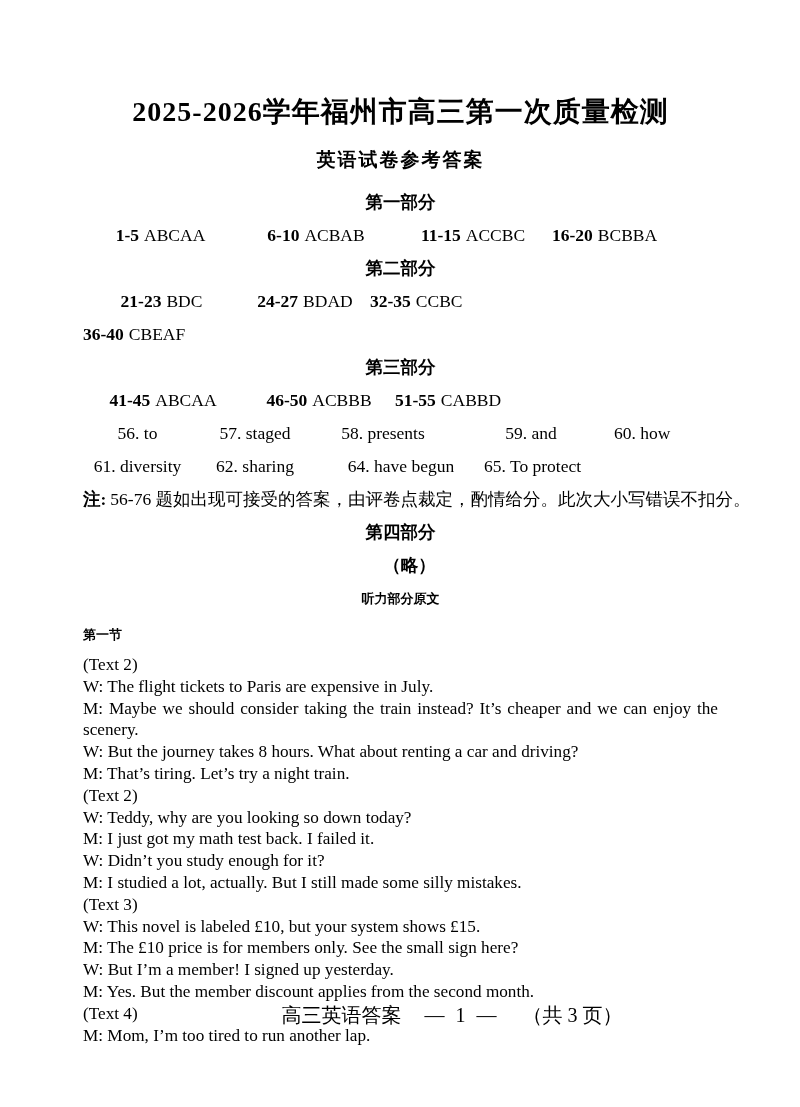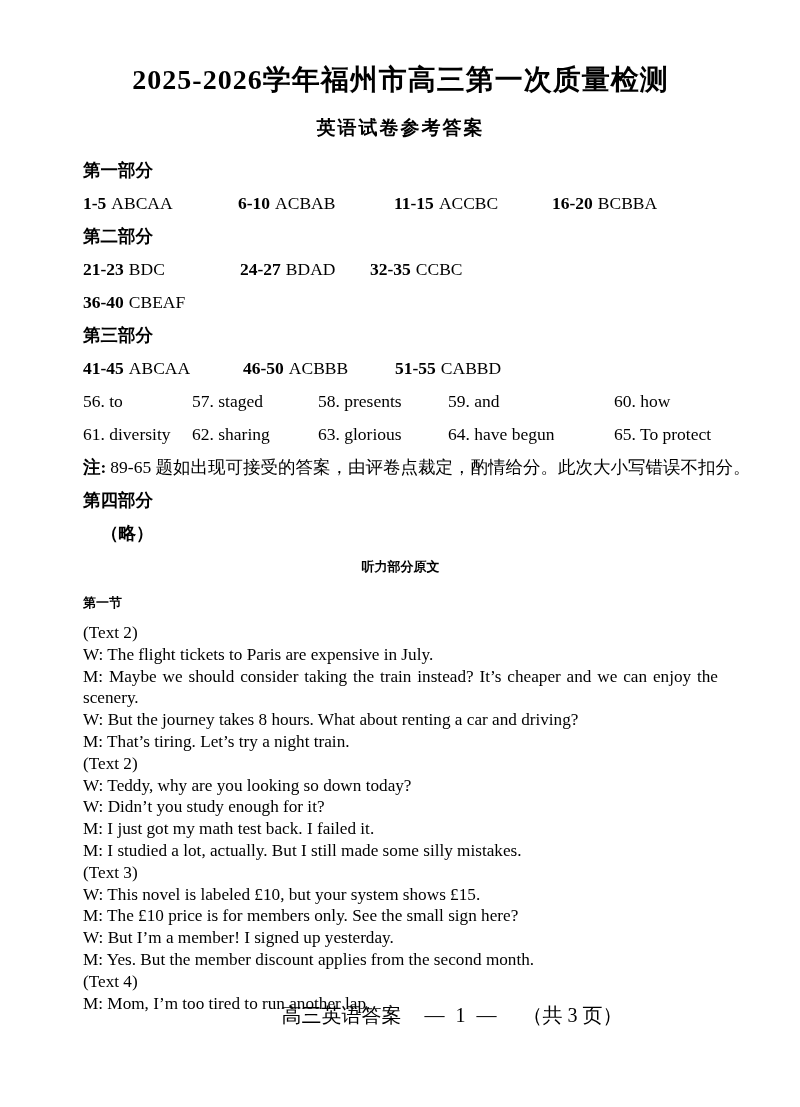--- a/index.html
+++ b/index.html
@@ -1,28 +1,28 @@
 <!DOCTYPE html>
 <html><head>
 <meta charset="utf-8">
 <style>
   html,body{margin:0;padding:0;background:#ffffff;}
   body{width:800px;height:1107px;position:relative;color:#000;
        font-family:"Liberation Serif", serif;-webkit-font-smoothing:antialiased;}
-  .content{padding:60px 82px 0 83px;}
+  .content{padding:92px 82px 0 83px;}
 
   
   .title{font-size:28px;font-weight:bold;text-align:center;margin:0 0 8px 0;
          letter-spacing:1px;line-height:40px;}
   .subtitle{font-size:19px;font-weight:900;text-align:center;margin:0 0 6px 0;
             font-family:"Liberation Sans", sans-serif;letter-spacing:2px;line-height:40px;}
 
   
   .answers{font-size:17.5px;}
-  .aline{line-height:33px;height:33px;white-space:nowrap;}
+  .aline{line-height:33px;height:33px;white-space:nowrap;text-align:center;}
   .sec-head{font-weight:bold;font-size:17.5px;}
   .ans-row{display:flex;}
   .cell{display:inline-block;}
   .rng{font-weight:bold;margin-right:5px;}
   .note .rng{margin-right:4px;}
   .omit{padding-left:18px;font-weight:bold;}
 
   .listen-title{font-size:13px;font-weight:bold;text-align:center;
                 line-height:26px;margin:4px 0 10px 0;}
   .sec1{font-size:13px;font-weight:bold;line-height:26px;margin:0 0 6px 0;}
@@ -79,49 +79,48 @@
       <span class="cell" style="width:109px">56. to</span>
       <span class="cell" style="width:126px">57. staged</span>
       <span class="cell" style="width:130px">58. presents</span>
       <span class="cell" style="width:166px">59. and</span>
       <span class="cell">60. how</span>
     </div>
 
     <div class="aline ans-row">
       <span class="cell" style="width:109px">61. diversity</span>
       <span class="cell" style="width:126px">62. sharing</span>
-      <span class="cell" style="width:130px">63. glorious</span>
       <span class="cell" style="width:166px">64. have begun</span>
       <span class="cell">65. To protect</span>
     </div>
 
     <div class="aline note">
-      <span class="rng">注:</span><span>89-65 题如出现可接受的答案，由评卷点裁定，酌情给分。此次大小写错误不扣分。</span>
+      <span class="rng">注:</span><span>56-76 题如出现可接受的答案，由评卷点裁定，酌情给分。此次大小写错误不扣分。</span>
     </div>
 
     <div class="aline sec-head">第四部分</div>
 
     <div class="aline omit">（略）</div>
 
   </div>
 
   <div class="listen-title">听力部分原文</div>
 
   <div class="sec1">第一节</div>
 
   <div class="dialogue">
     <p>(Text 2)</p>
     <p>W: The flight tickets to Paris are expensive in July.</p>
     <p class="just">M: Maybe we should consider taking the train instead? It’s cheaper and we can enjoy the scenery.</p>
     <p>W: But the journey takes 8 hours. What about renting a car and driving?</p>
     <p>M: That’s tiring. Let’s try a night train.</p>
     <p>(Text 2)</p>
     <p>W: Teddy, why are you looking so down today?</p>
+    <p>M: I just got my math test back. I failed it.</p>
     <p>W: Didn’t you study enough for it?</p>
-    <p>M: I just got my math test back. I failed it.</p>
     <p>M: I studied a lot, actually. But I still made some silly mistakes.</p>
     <p>(Text 3)</p>
     <p>W: This novel is labeled £10, but your system shows £15.</p>
     <p>M: The £10 price is for members only. See the small sign here?</p>
     <p>W: But I’m a member! I signed up yesterday.</p>
     <p>M: Yes. But the member discount applies from the second month.</p>
     <p>(Text 4)</p>
     <p>M: Mom, I’m too tired to run another lap.</p>
   </div>
 

